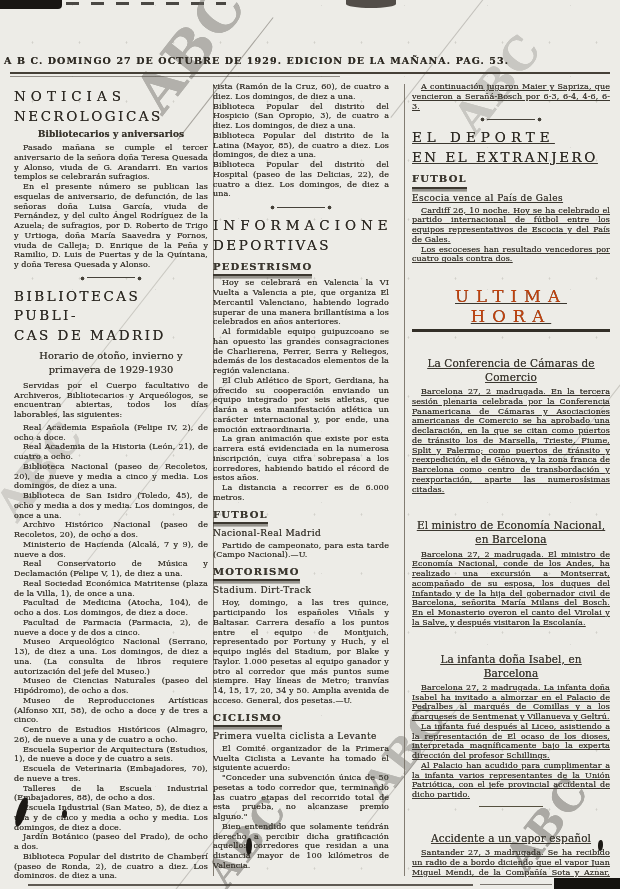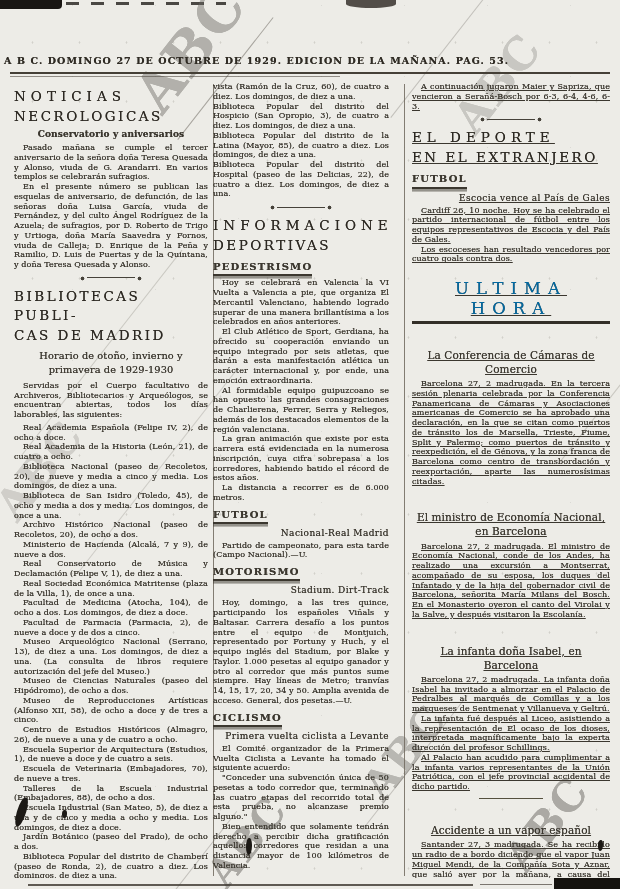--- a/index.html
+++ b/index.html
@@ -35,22 +35,22 @@
   .cont p{text-indent:0;}
   
   .h-display{ text-align:left;color:#2c2822;line-height:1.45;margin:5px 0 2px;}
   .h-display .l1{font-size:13.5px;letter-spacing:5px;}
   .h-display .l2{font-size:13.5px;letter-spacing:2.5px;}
   .h-bold-sub{text-align:center;font-weight:bold;font-size:9px;margin:3px 0 3px;}
   .h-horario{text-align:center;font-size:9.8px;line-height:1.45;margin:3px 2px 4px;}
   .sect{margin:6px 0 2px;text-align:left;}
   .sect span{display:inline-block;font-weight:bold;font-size:10px;letter-spacing:1.2px;
     border-bottom:2.2px solid #3b372f;box-shadow:0 2.6px 0 rgba(59,55,47,.5);padding-bottom:1px;}
-  .subhead{text-align:right;font-size:9px;letter-spacing:.4px;margin:4px 0 2px;}
-  .uh-title{text-align:center;font-size:16.5px;letter-spacing:7px;color:#0369a1;margin:15px 0 2px;}
+  .subhead{text-align:left;font-size:9px;letter-spacing:.4px;margin:4px 0 2px;}
+  .uh-title{text-align:center;font-size:16.5px;letter-spacing:7px;color:#c2410c;margin:23px 0 2px;}
   .uh-rule{height:2.4px;background:#332f28;margin:1px 0 5px;}
   .uh-head{text-align:center;font-size:10.5px;line-height:1.35;margin:24px 4px 3px;}
   .smallrule{width:64px;height:1.3px;background:#55503f;margin:6px auto 4px;}
   
   .orn{width:62px;height:7px;margin:5px auto 5px;position:relative;
     background:
       radial-gradient(circle at 2.5px 3.5px, #46423a 1.6px, transparent 2.2px),
       radial-gradient(circle at 59.5px 3.5px, #46423a 1.6px, transparent 2.2px);}
   .orn::before{content:"";position:absolute;left:7px;right:7px;top:2.5px;border-top:1.7px solid #46423a;}
   
@@ -90,21 +90,21 @@
   <div class="mast-rule2"></div>
 
   <div class="vrule" id="vrule1"></div>
   <div class="vrule" id="vrule2"></div>
 
   <div class="col" id="col1">
     <div class="h-display">
       <div class="l1">NOTICIAS</div>
       <div class="l2">NECROLOGICAS</div>
     </div>
-    <div class="h-bold-sub">Conservatorio y aniversarios</div>
+    <div class="h-bold-sub">Bibliotecarios y aniversarios</div>
     <div data-list="col1.necrologicas.paras">
         <p>Pasado mañana se cumple el tercer aniversario de la señora doña Teresa Quesada y Alonso, viuda de G. Arandarri. En varios templos se celebrarán sufragios.</p>
         <p>En el presente número se publican las esquelas de aniversario, de defunción, de las señoras doña Luisa García, viuda de Fernández, y del culto Ángel Rodríguez de la Azuela; de sufragios, por D. Roberto de Trigo y Urtioga, doña María Saavedra y Fornos, viuda de Calleja; D. Enrique de la Peña y Ramilio, D. Luis de Puertas y de la Quintana, y doña Teresa Quesada y Alonso.</p>
       </div>
     <div class="orn"></div>
     <div class="h-display">
       <div class="l2">BIBLIOTECAS PUBLI-</div>
       <div class="l2">CAS DE MADRID</div>
     </div>
     <div class="h-horario">Horario de otoño, invierno y primavera de 1929-1930</div>
@@ -141,22 +141,22 @@
         <p>Biblioteca Popular del distrito del Hospital (paseo de las Delicias, 22), de cuatro a diez. Los domingos, de diez a una.</p>
       </div>
     <div class="orn"></div>
     <div class="h-display">
       <div class="l1">INFORMACIONES</div>
       <div class="l2">DEPORTIVAS</div>
     </div>
     <div class="sect"><span>PEDESTRISMO</span></div>
     <div data-list="col2.pedestrismo.paras">
         <p>Hoy se celebrará en Valencia la VI Vuelta a Valencia a pie, que organiza El Mercantil Valenciano, habiendo logrado superar de una manera brillantísima a los celebrados en años anteriores.</p>
+        <p>Al formidable equipo guipuzcoano se han opuesto las grandes consagraciones de Charlierena, Ferrer, Serra y Reliegos, además de los destacados elementos de la región valenciana.</p>
         <p>El Club Atlético de Sport, Gerdiana, ha ofrecido su cooperación enviando un equipo integrado por seis atletas, que darán a esta manifestación atlética un carácter internacional y, por ende, una emoción extraordinaria.</p>
-        <p>Al formidable equipo guipuzcoano se han opuesto las grandes consagraciones de Charlierena, Ferrer, Serra y Reliegos, además de los destacados elementos de la región valenciana.</p>
         <p>La gran animación que existe por esta carrera está evidenciada en la numerosa inscripción, cuya cifra sobrepasa a los corredores, habiendo batido el récord de estos años.</p>
         <p>La distancia a recorrer es de 6.000 metros.</p>
       </div>
     <div class="sect"><span>FUTBOL</span></div>
     <div class="subhead">Nacional-Real Madrid</div>
     <div data-list="col2.futbol.paras">
         <p>Partido de campeonato, para esta tarde (Campo Nacional).—U.</p>
       </div>
     <div class="sect"><span>MOTORISMO</span></div>
     <div class="subhead">Stadium. Dirt-Track</div>

